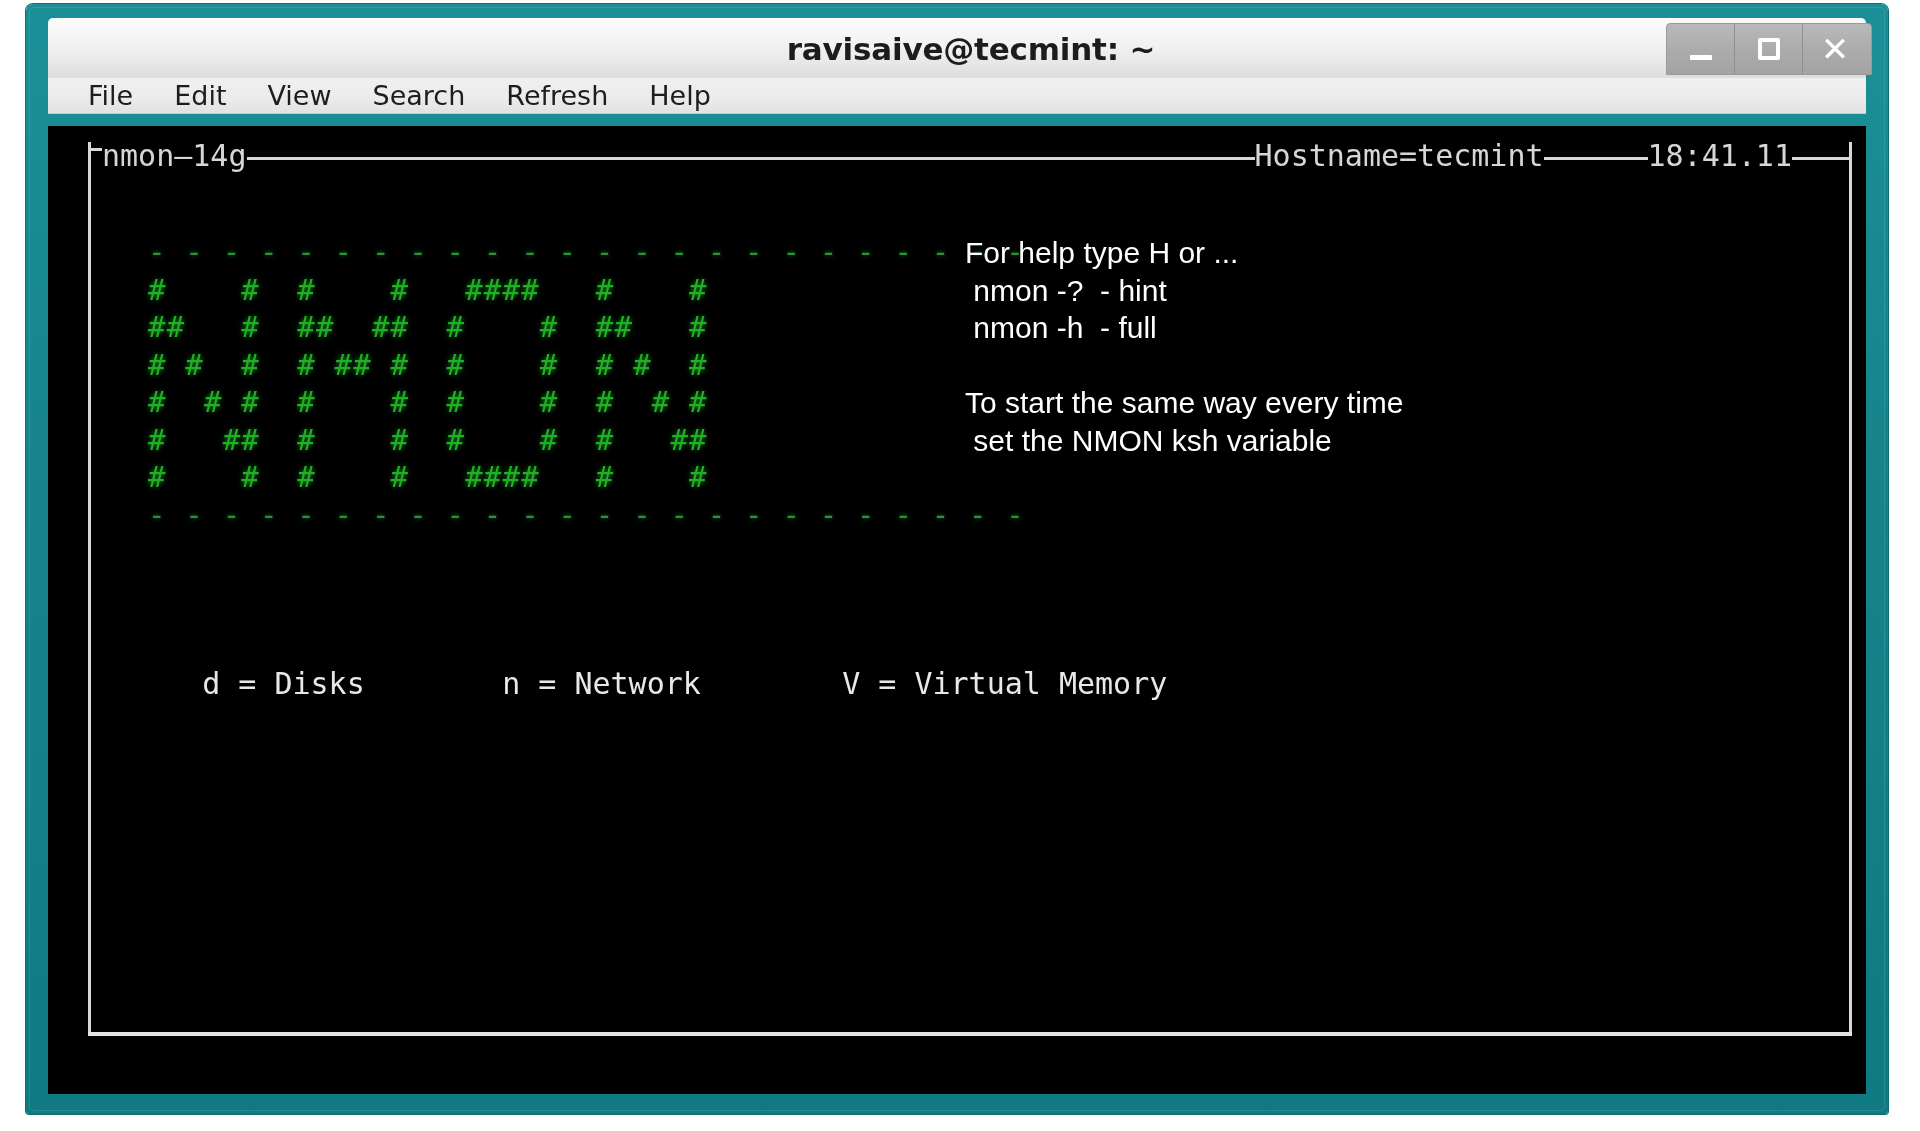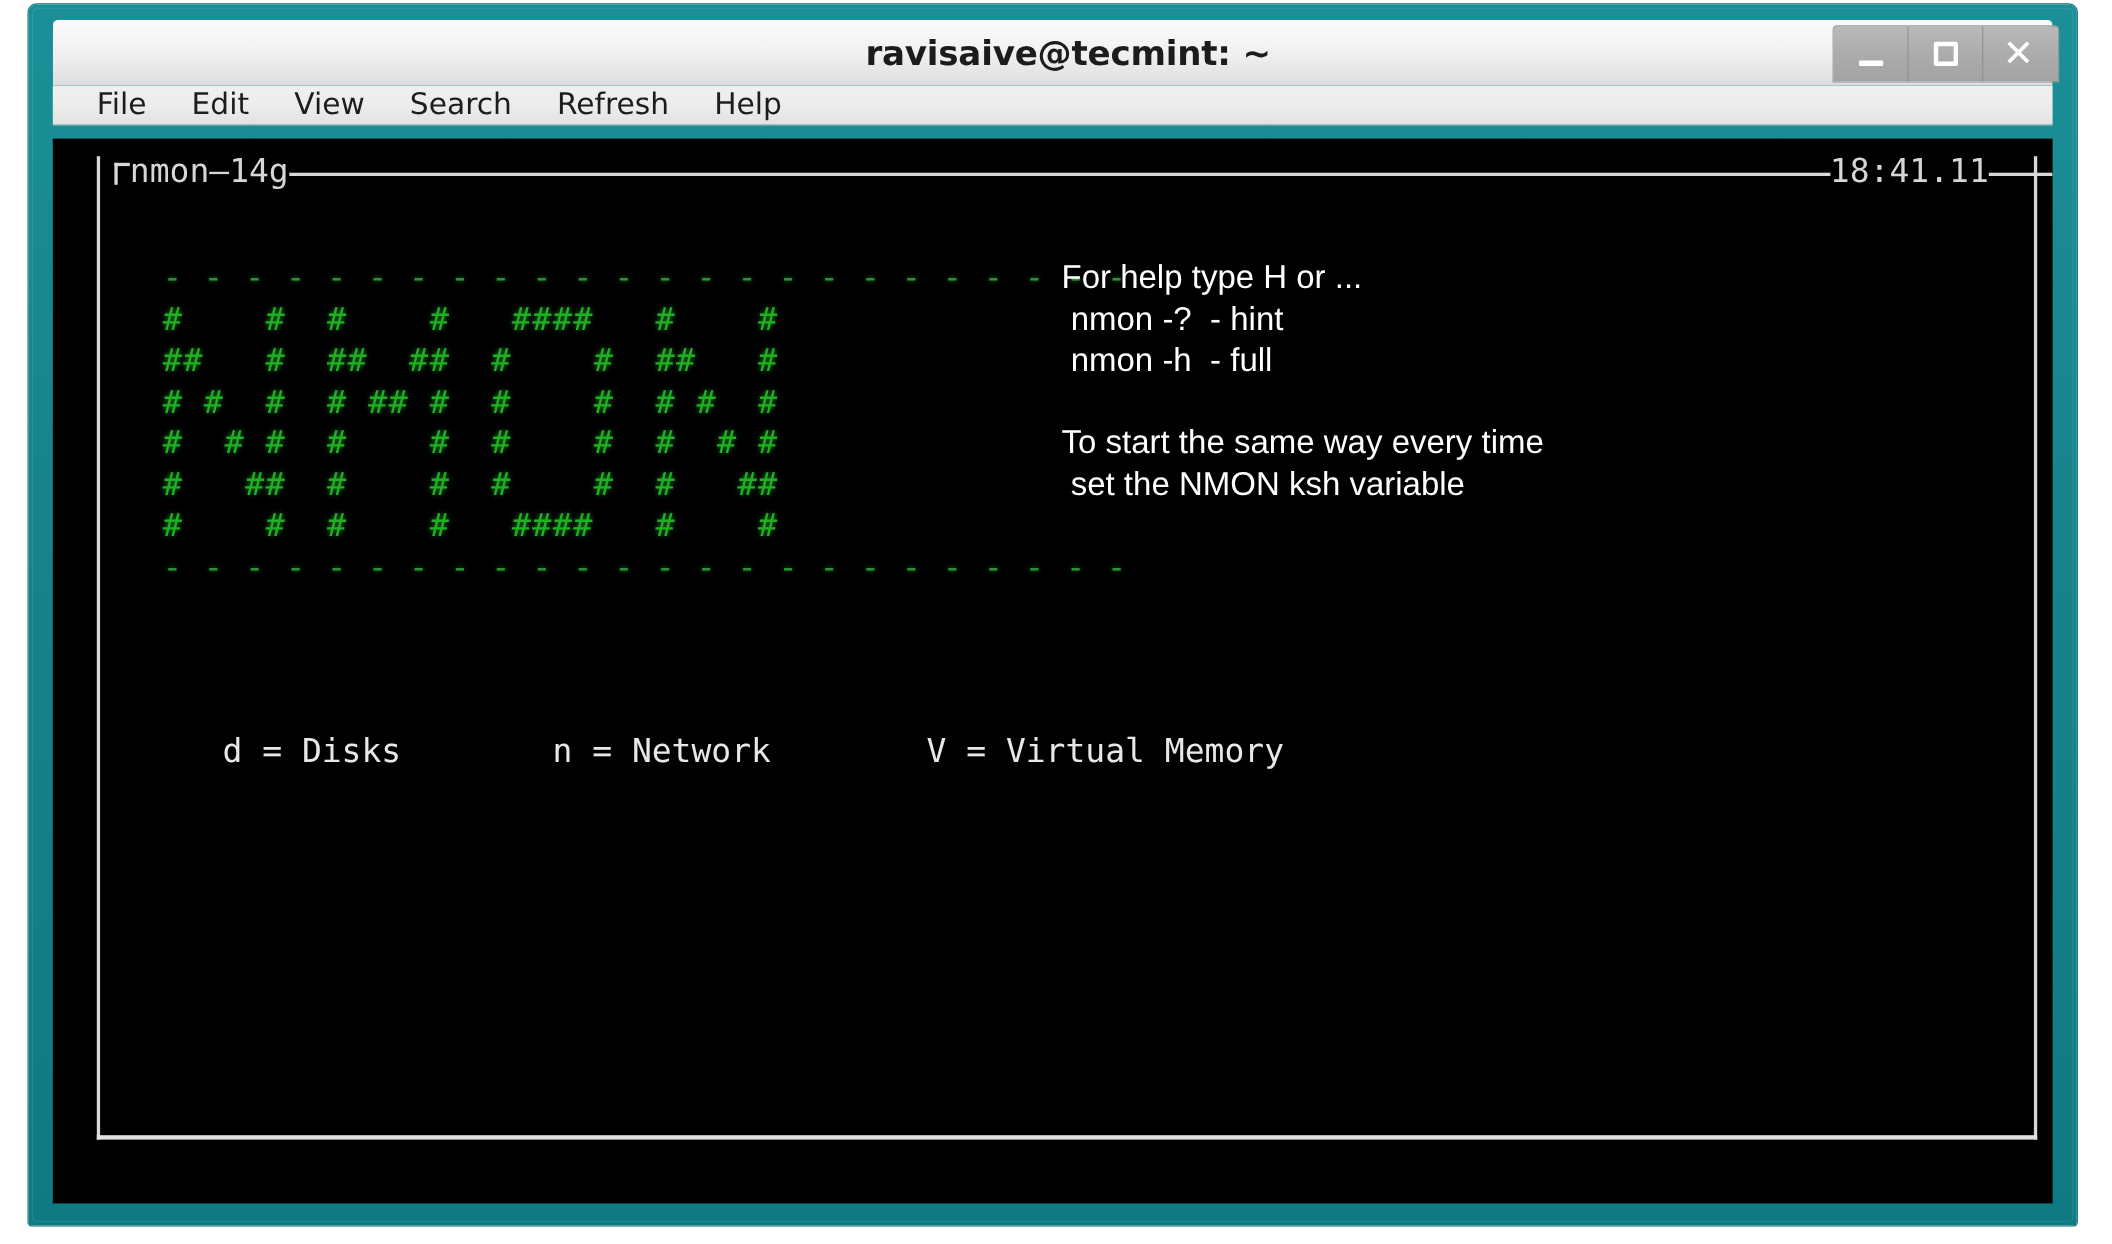--- a/index.html
+++ b/index.html
@@ -176,21 +176,20 @@
     top: 6px;
     width: 1762px;
     height: 38px;
     display: flex;
     align-items: center;
     color: #d6d6d6;
     font-family: "DejaVu Sans Mono", monospace;
     font-size: 30px;
     white-space: pre;
     letter-spacing: 0px;
-    margin-left: 16px;
   }
 
   .hdr-corner {
     width: 14px;
     height: 20px;
     border-left: 3px solid #d8d8d8;
     border-top: 3px solid #d8d8d8;
     margin-top: 6px;
     box-sizing: border-box;
     flex: none;
@@ -320,20 +319,21 @@
       <span class="menu-item">Help</span>
     </div>
 
     <div class="terminal">
       <div class="term-inner">
 
         <div class="nmon-header">
           <span class="hdr-corner"></span>
           <span class="hdr-label">nmon—14g</span>
           <span class="hdr-rule"></span>
+          <span class="hdr-label">Hostname=tecmint</span>
           <span class="hdr-rule small"></span>
           <span class="hdr-rule tiny"></span>
           <span class="hdr-label">18:41.11</span>
           <span class="hdr-rule end"></span>
         </div>
 
         <div class="term-box-left"></div>
         <div class="term-box-right"></div>
         <div class="term-box-bottom"></div>
 

